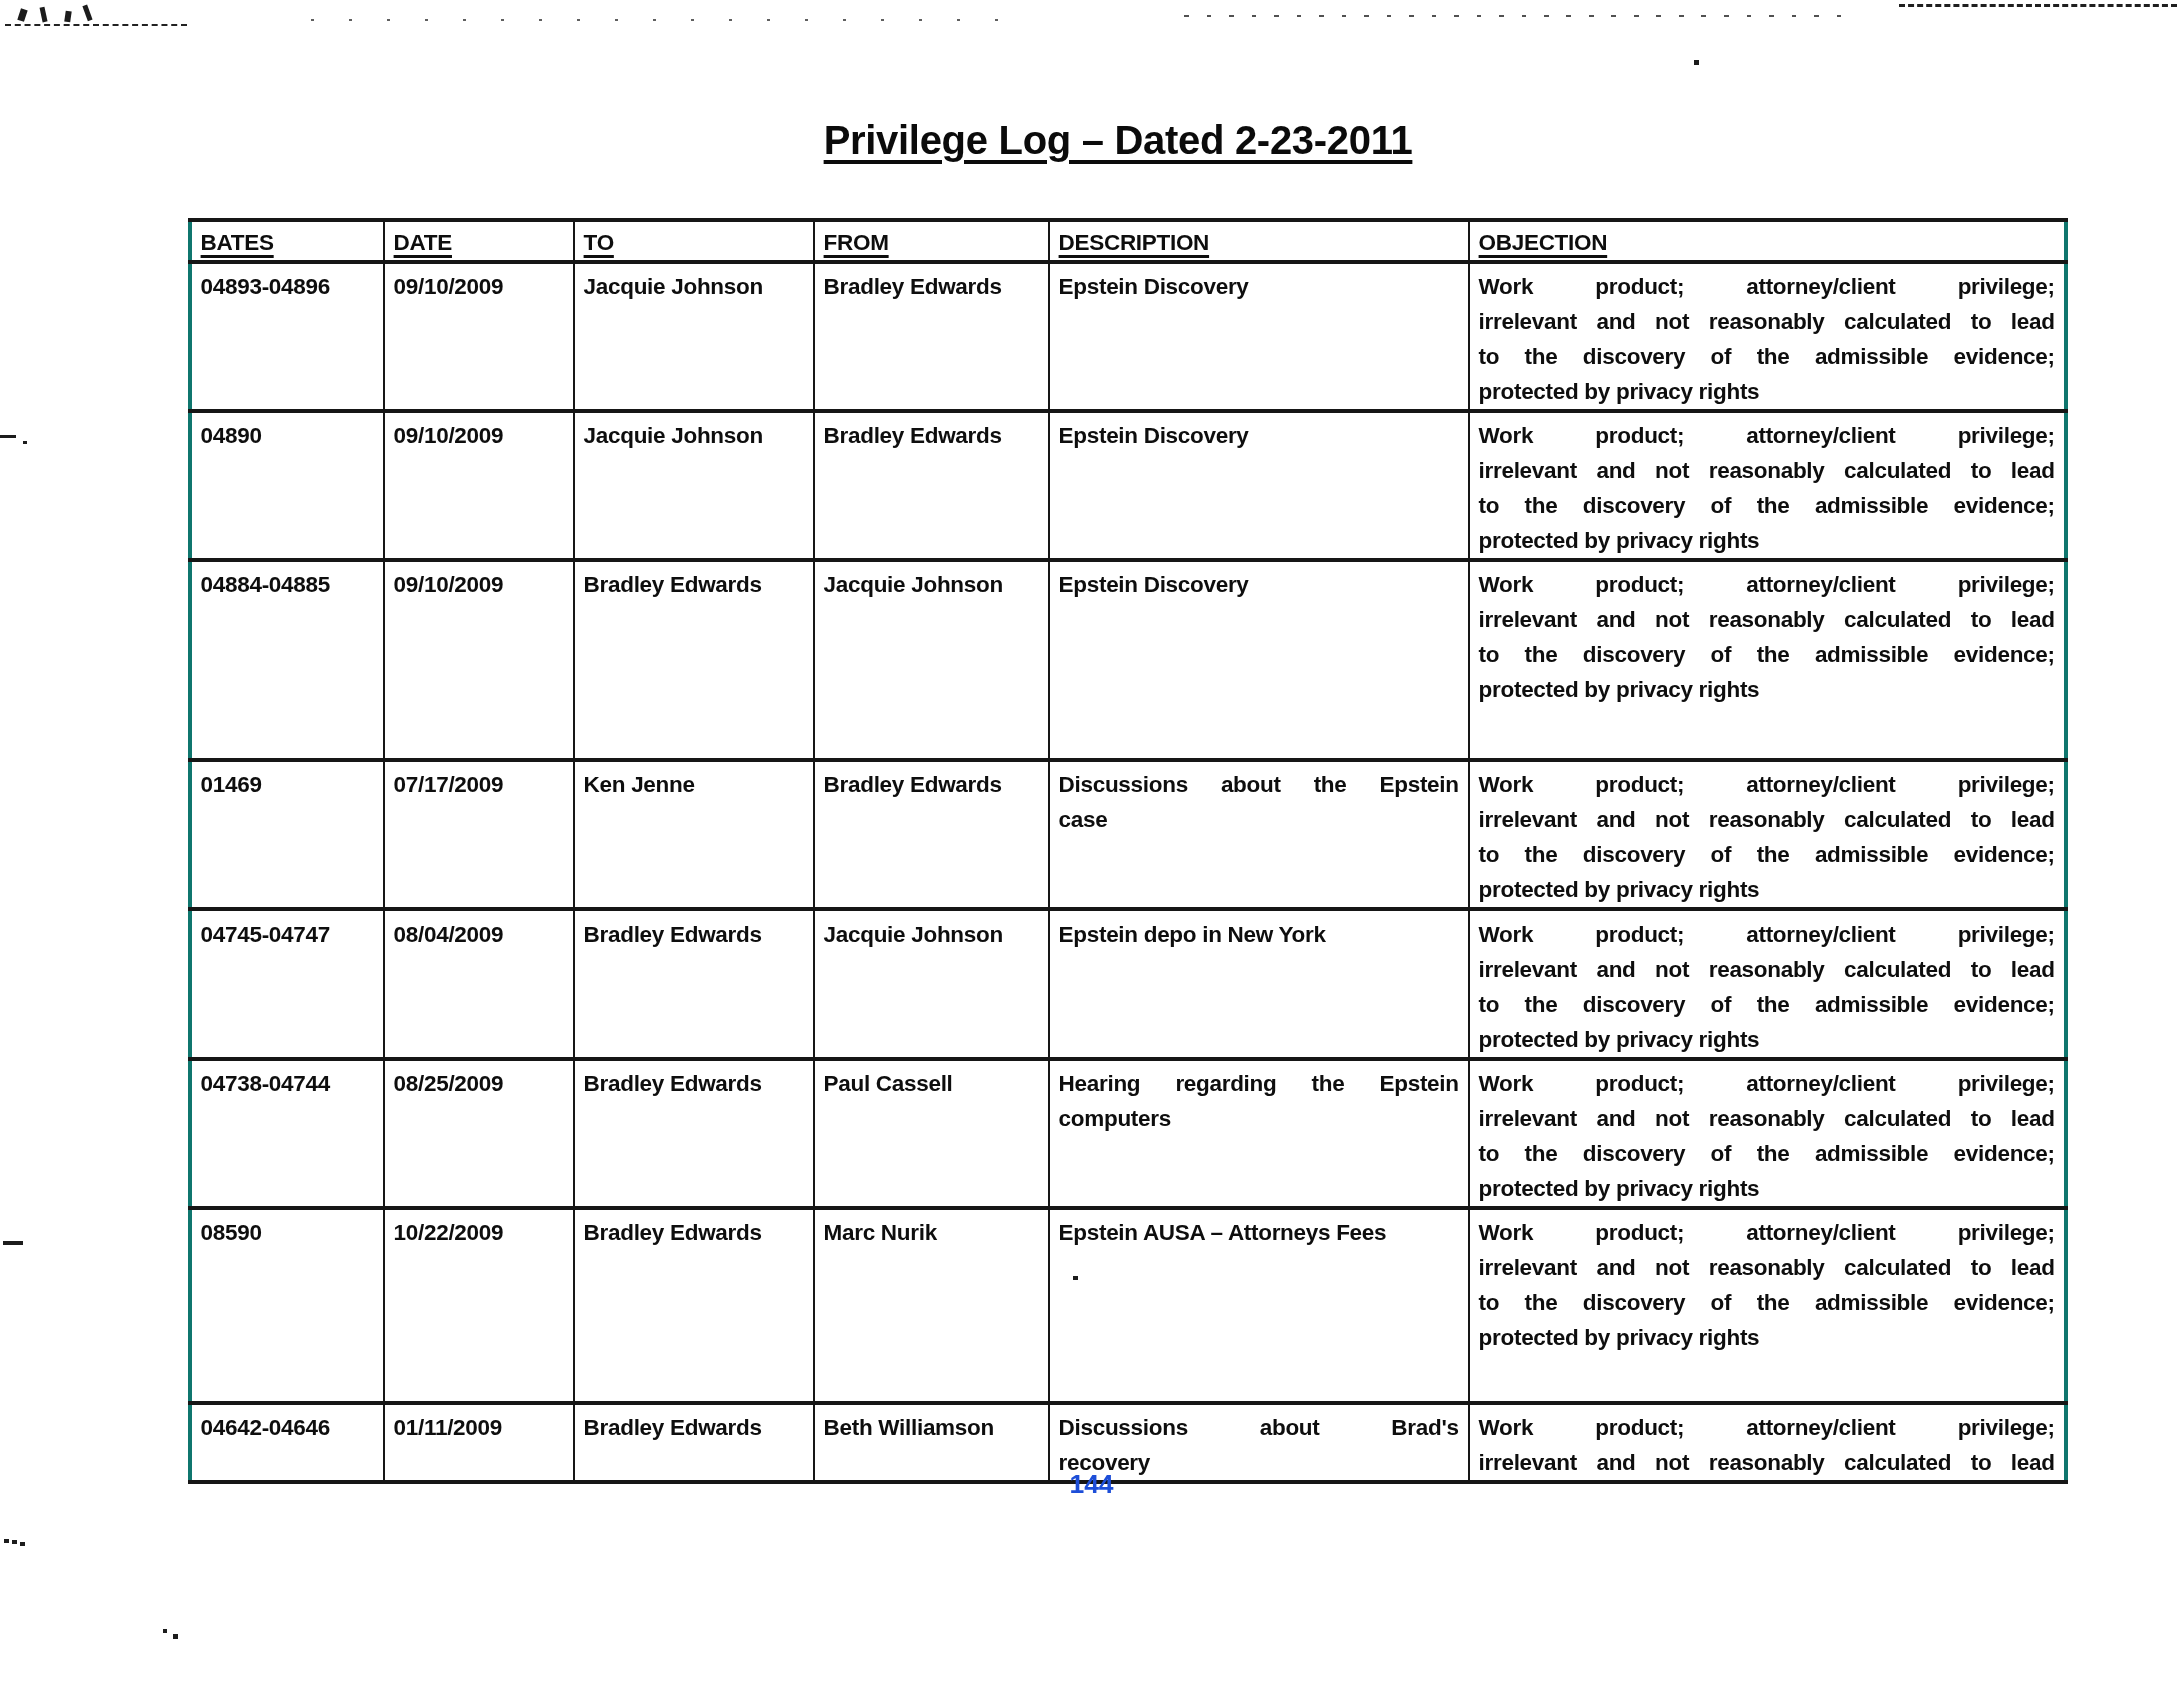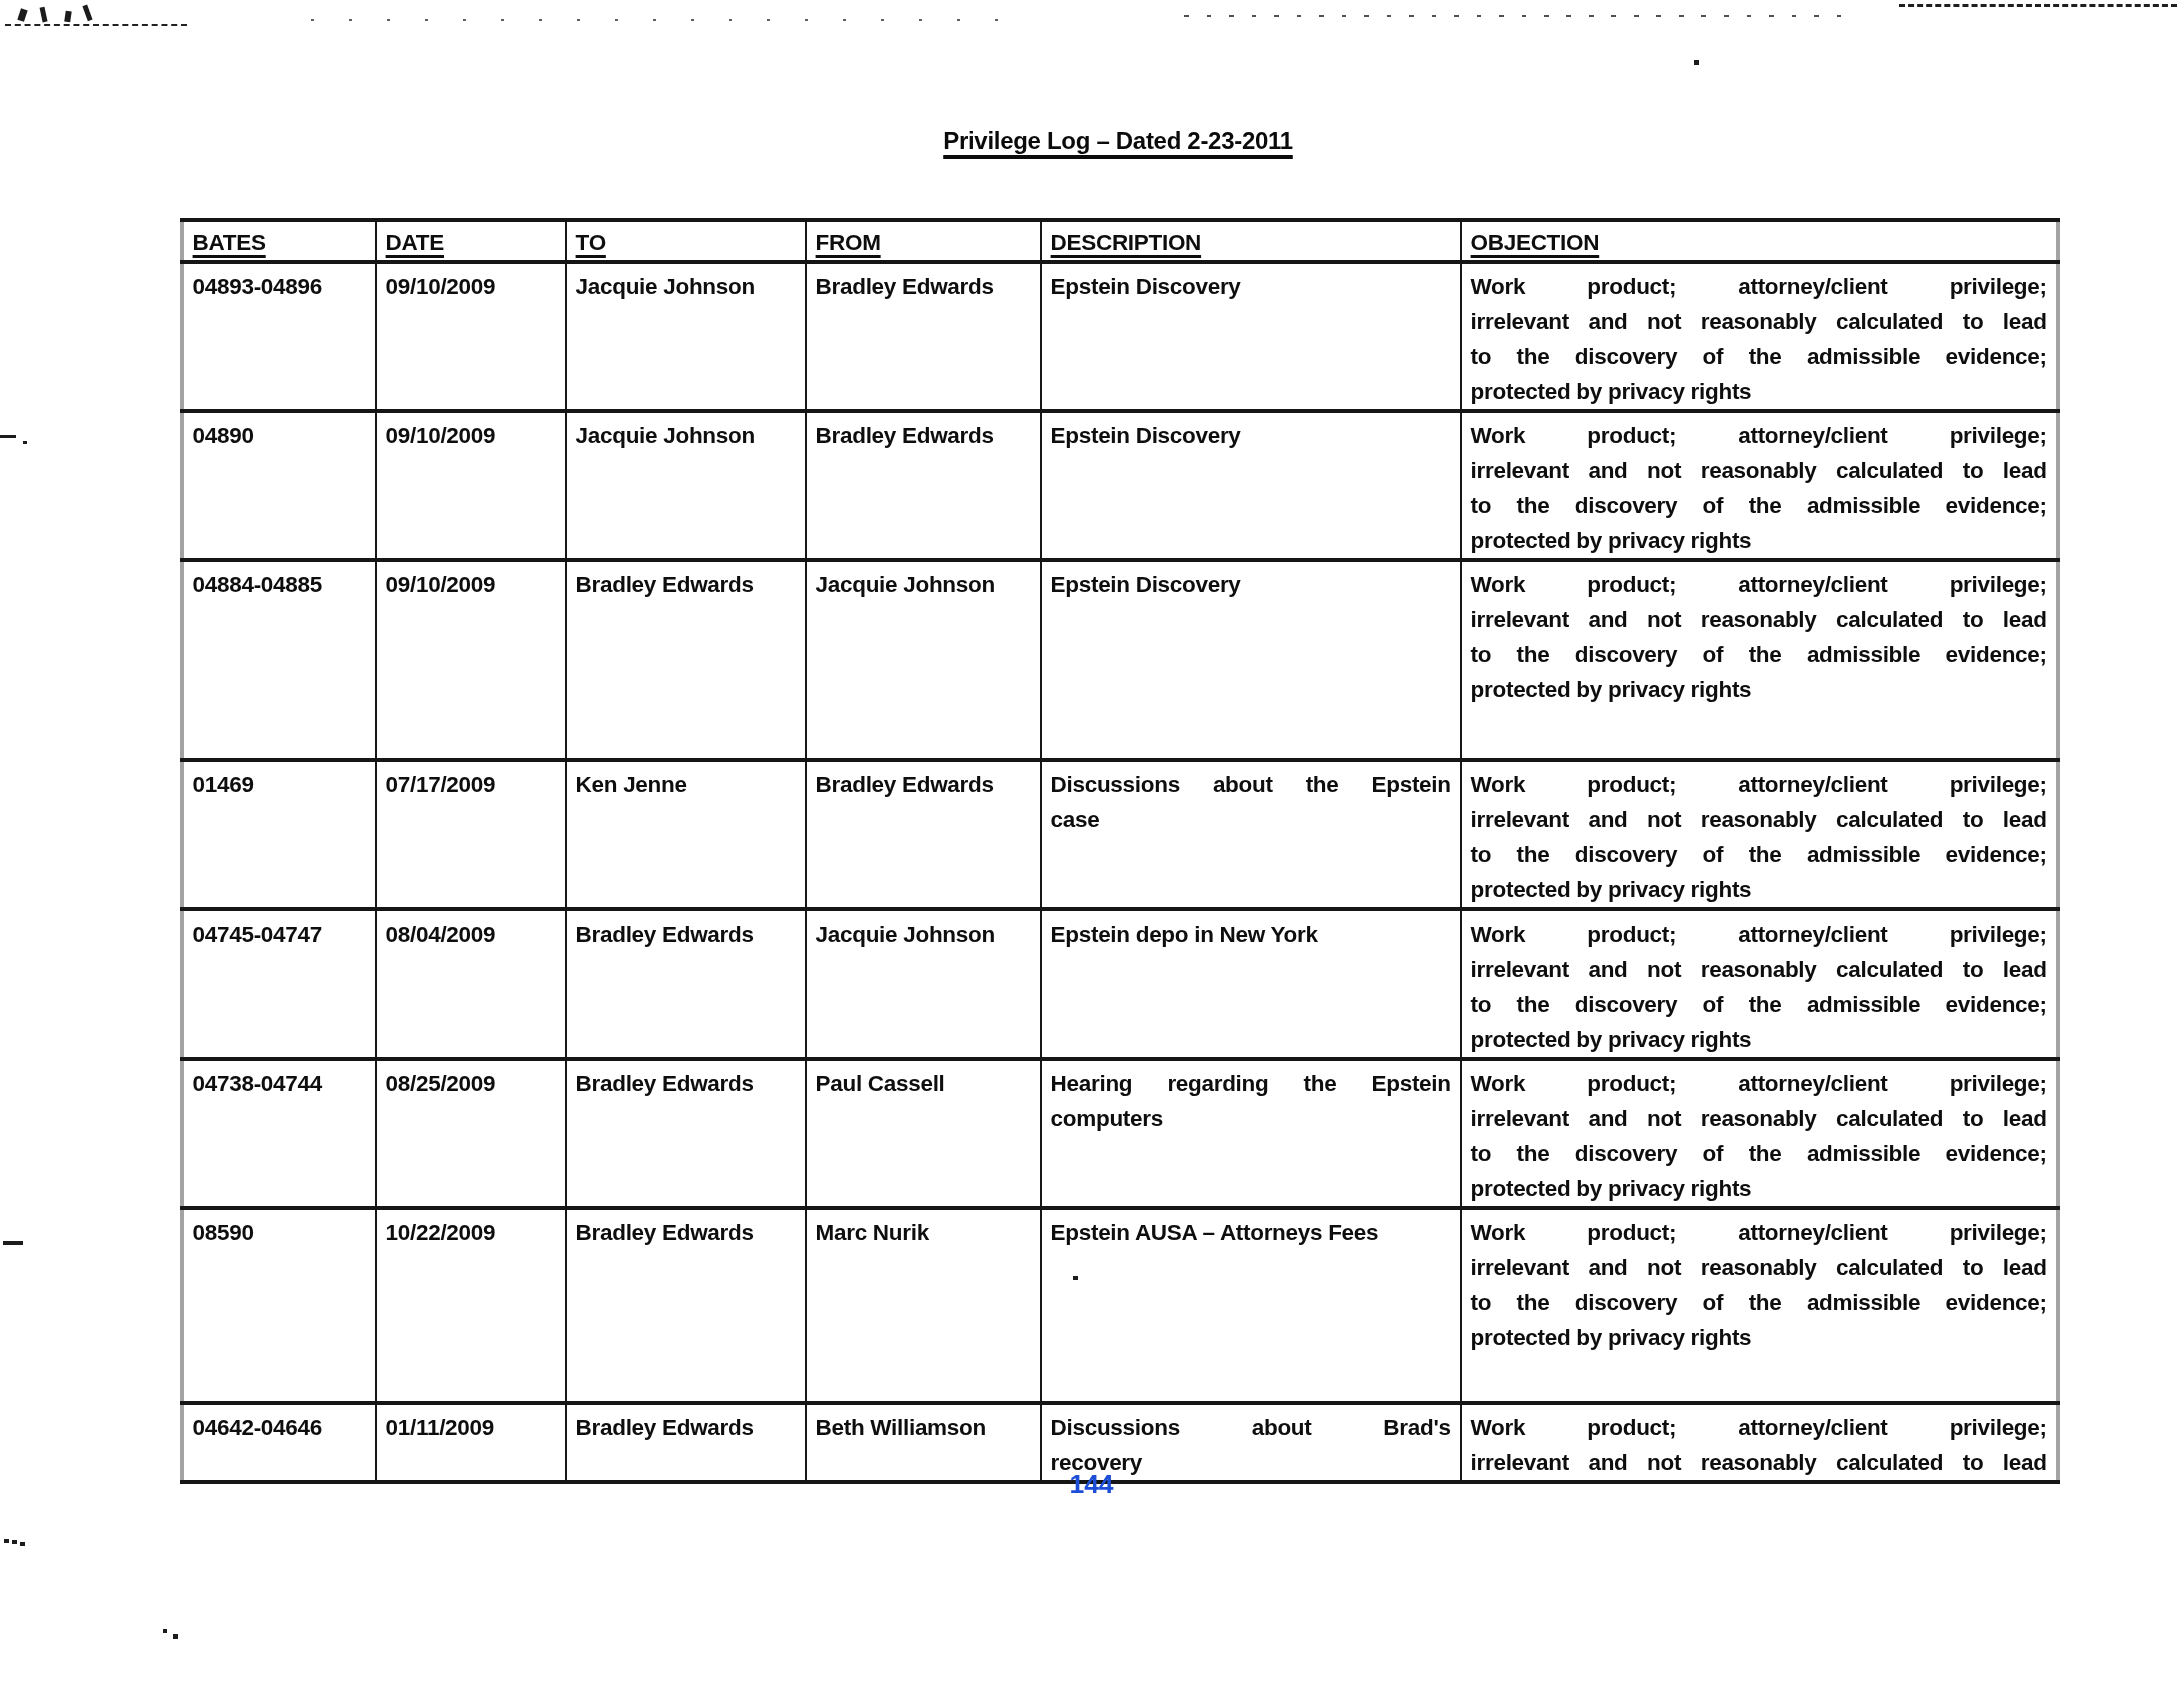--- a/index.html
+++ b/index.html
@@ -15,38 +15,38 @@
 
   
   .titles {
     position: absolute;
     left: 180px; top: 120px;
     width: 1876px;
     text-align: center;
   }
   .title-line {
     font-weight: bold;
-    font-size: 24px;
+    font-size: 40px;
     line-height: 41px;
     letter-spacing: -0.3px;
     text-decoration: underline;
     text-decoration-thickness: 4px;
     text-underline-offset: 6px;
     color: #0b0b0b;
   }
   .title-line + .title-line { margin-top: 8px; }
 
   
   table.log {
     position: absolute;
-    left: 180px; top: 218px;
+    left: 188px; top: 218px;
     width: 1876px;
     border-collapse: collapse;
     table-layout: fixed;
-    border: 4px solid #a3a3a3;
+    border: 4px solid #0f766e;
   }
   table.log th, table.log td {
     border: 2px solid #161616;
     border-top-width: 4px;
     border-bottom-width: 4px;
     vertical-align: top;
     padding: 5.3px 9.3px 0 8.6px;
     font-size: 22.5px;
     line-height: 35px;
     font-weight: bold;

